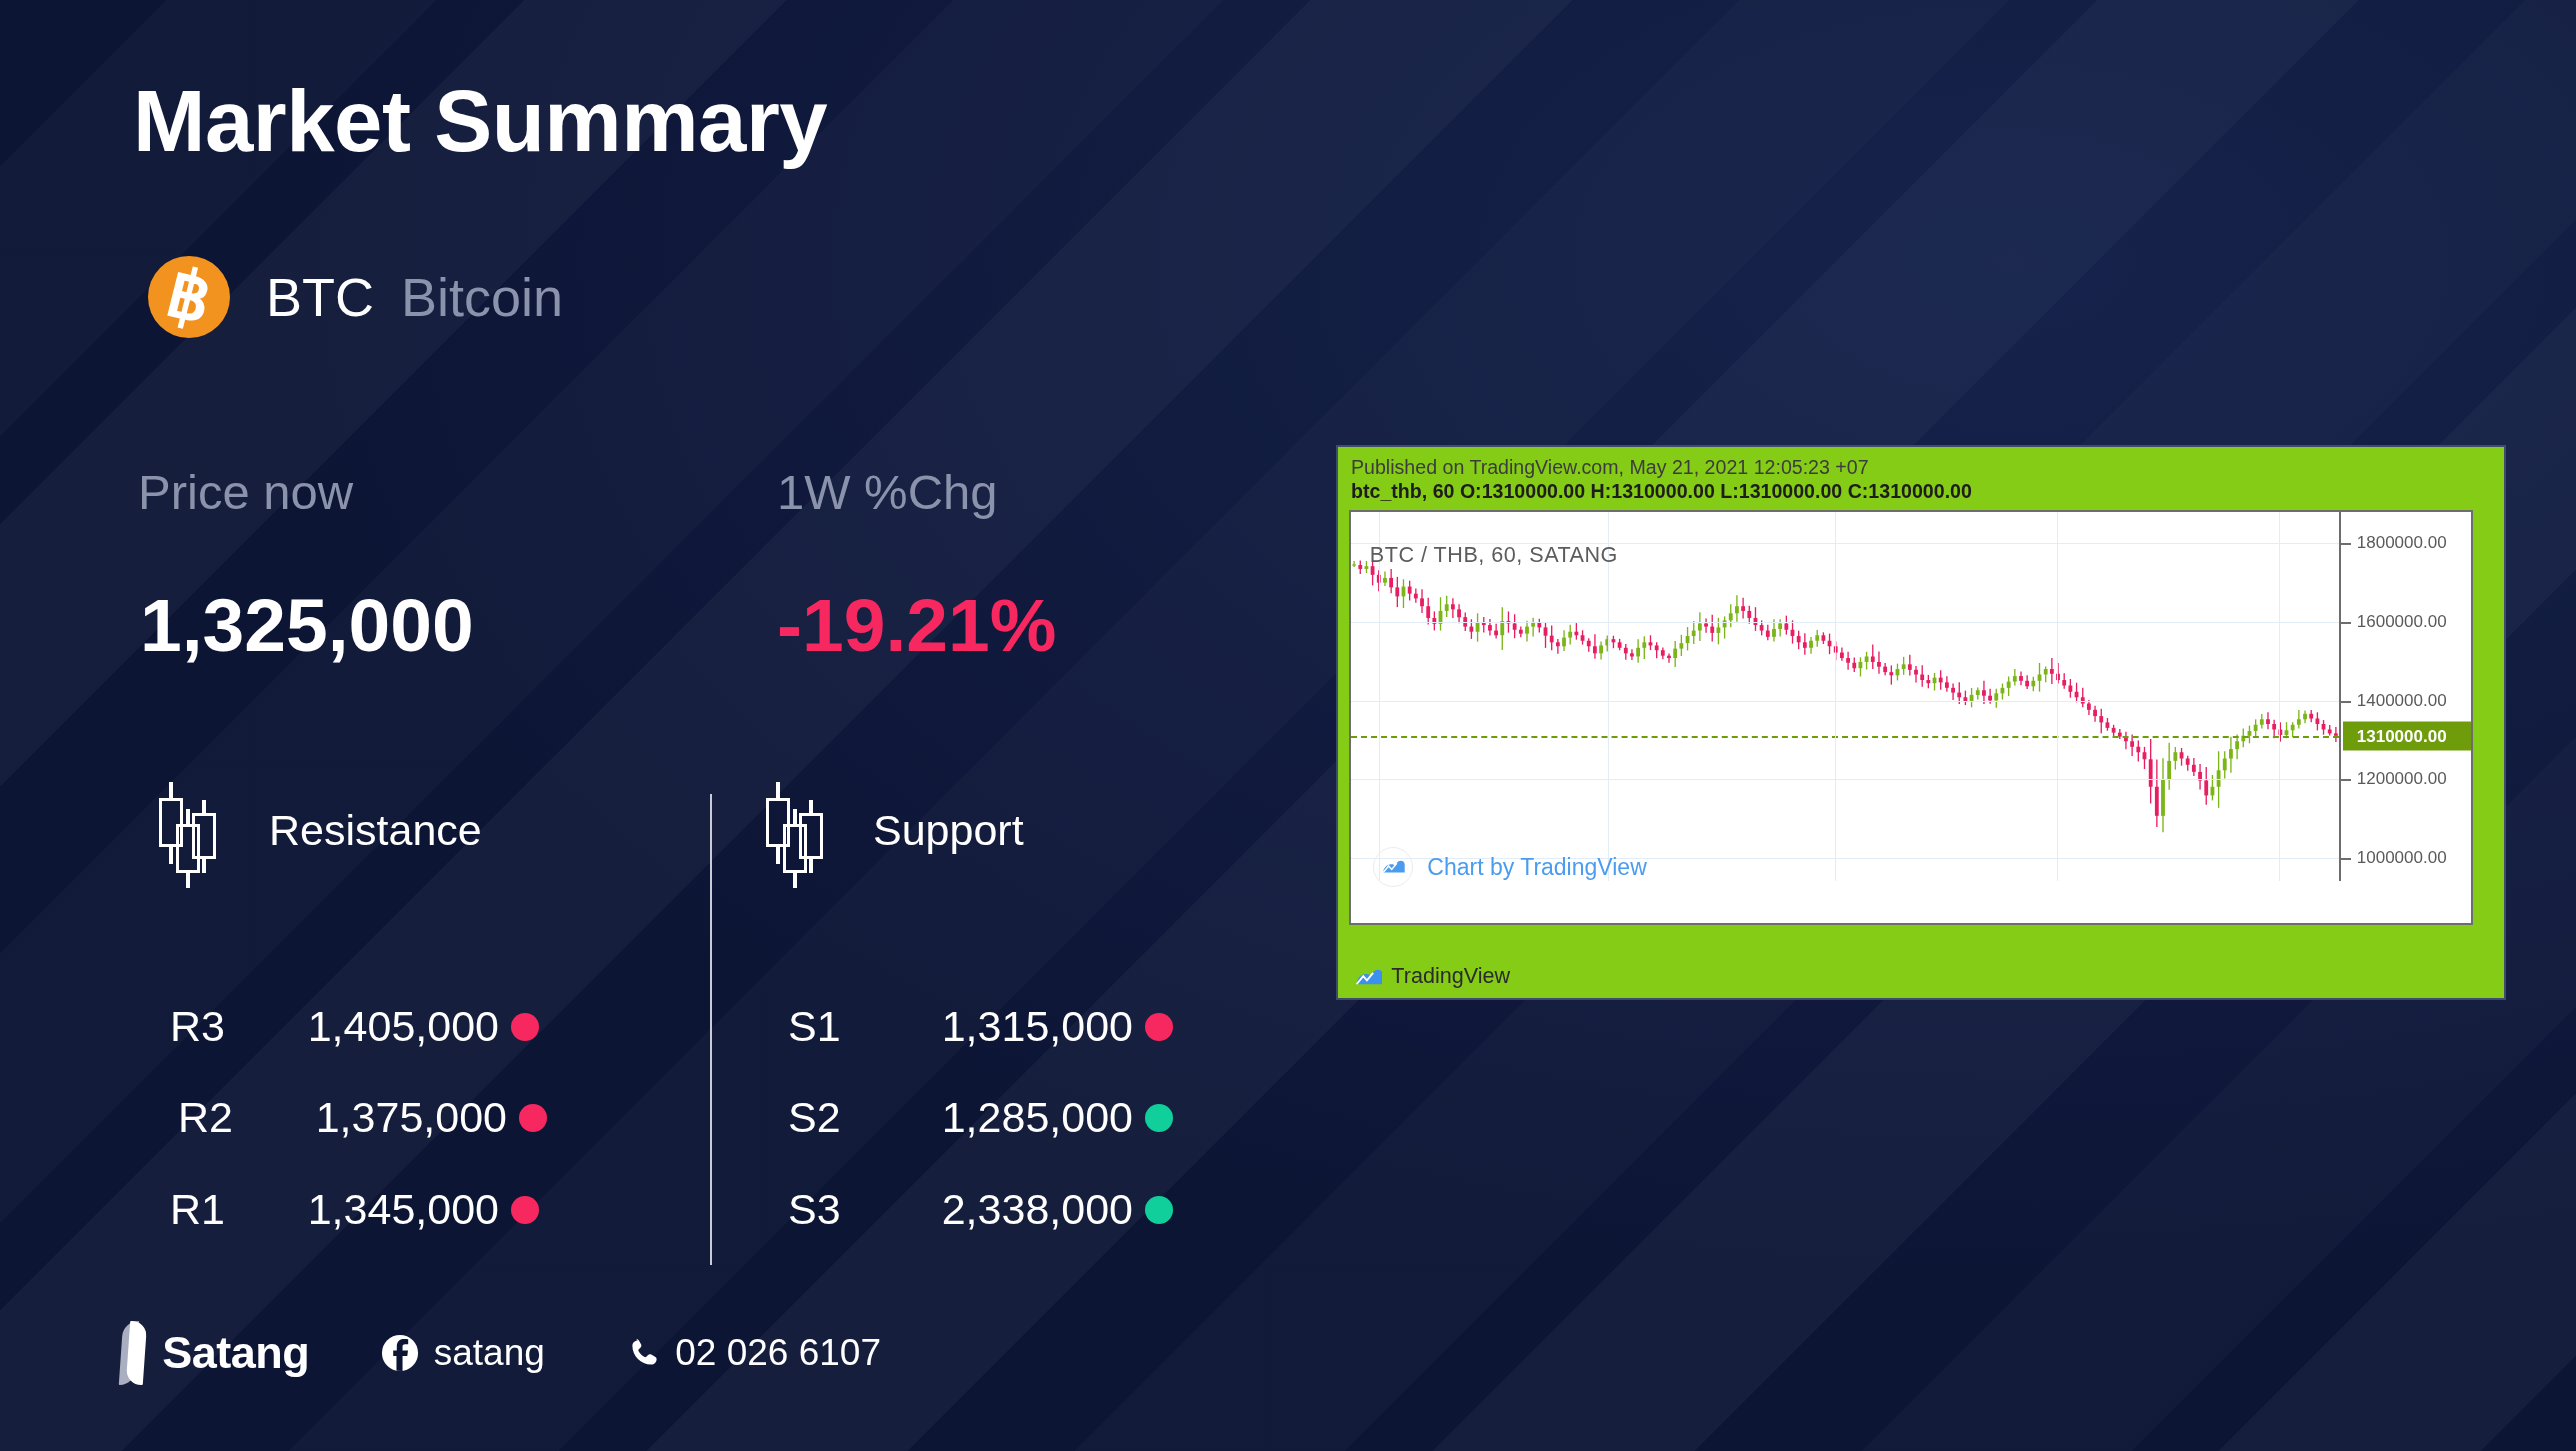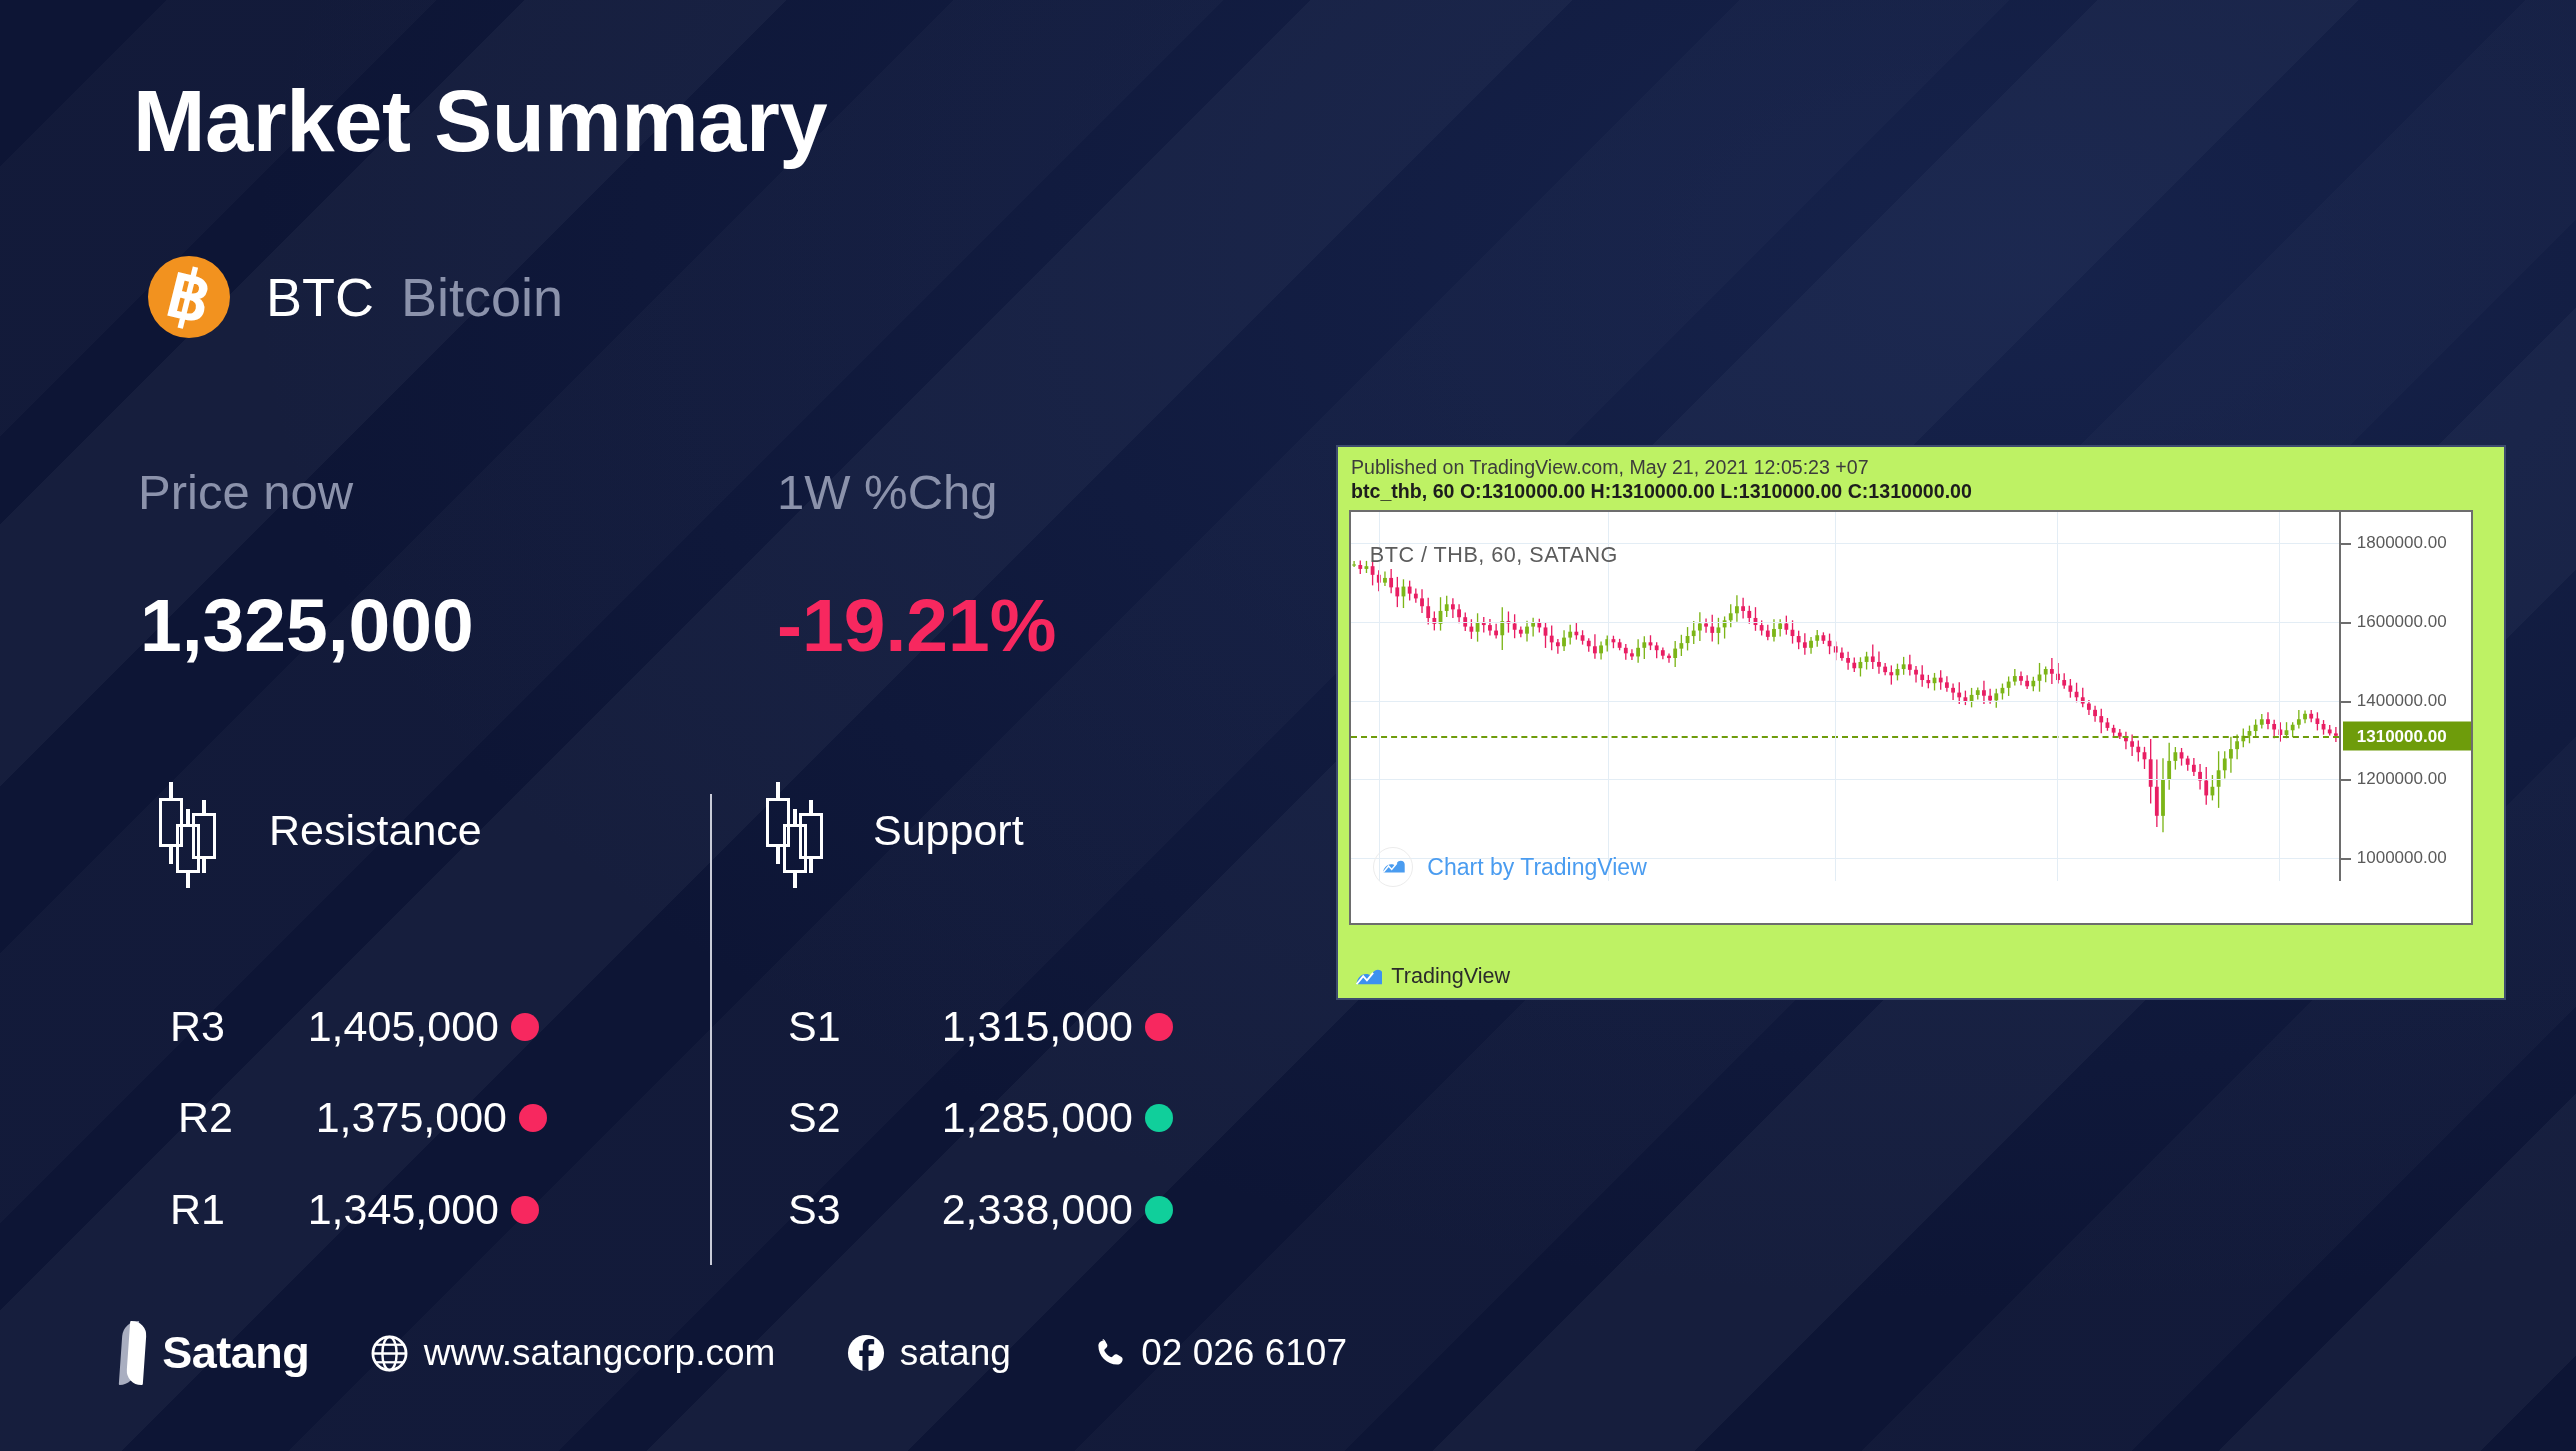--- a/index.html
+++ b/index.html
@@ -117,21 +117,21 @@
   #foot-web{ margin-left:61px; }
   #foot-fb{ margin-left:72px; }
   #foot-tel{ margin-left:82px; }
 
   .ico{ flex:none; display:block; }
 
   
   #chart-panel{
     position:absolute; left:1336px; top:445px;
     width:1170px; height:555px;
-    background:#bef264;
+    background:#84cc16;
     border:2.6px solid #3d4b6e;
   }
   #chart-pub{
     position:absolute; left:13px; top:8.8px;
     font-size:19.6px; color:#3c3c3c;
     white-space:nowrap;
   }
   #chart-ohlc{
     position:absolute; left:13px; top:33px;
     font-size:19.6px; color:#1d1d1d; font-weight:700;
@@ -287,30 +287,20 @@
 
 <div id="footer">
   <div id="satang-logo">
     <div id="satang-mark">
       <div class="sL"></div>
         <div class="sR"></div>
     </div>
     <div id="satang-word">Satang</div>
   </div>
 
-  <div class="foot-item" id="foot-web">
-    <svg class="ico" width="39" height="39" viewBox="0 0 24 24">
-      <circle cx="12" cy="12" r="10.2" fill="none" stroke="#fff" stroke-width="1.7"></circle>
-      <ellipse cx="12" cy="12" rx="4.4" ry="10.2" fill="none" stroke="#fff" stroke-width="1.5"></ellipse>
-      <line x1="1.9" y1="12" x2="22.1" y2="12" stroke="#fff" stroke-width="1.5"></line>
-      <line x1="3.6" y1="6.6" x2="20.4" y2="6.6" stroke="#fff" stroke-width="1.4"></line>
-      <line x1="3.6" y1="17.4" x2="20.4" y2="17.4" stroke="#fff" stroke-width="1.4"></line>
-    </svg>
-    <div class="ftxt">www.satangcorp.com</div>
-  </div>
 
   <div class="foot-item" id="foot-fb">
     <svg class="ico" width="38" height="38" viewBox="0 0 24 24">
       <circle cx="12" cy="12" r="11.4" fill="#fff"></circle>
       <path d="M13.6 23.3V13.9h3.0l.45-3.5h-3.45V8.2c0-1.0.28-1.7 1.73-1.7h1.84V3.35c-.32-.04-1.42-.13-2.7-.13-2.68 0-4.5 1.63-4.5 4.64v2.54H7.7v3.5h2.07v9.3z" fill="#0d1535"></path>
     </svg>
     <div class="ftxt">satang</div>
   </div>
 
   <div class="foot-item" id="foot-tel">

